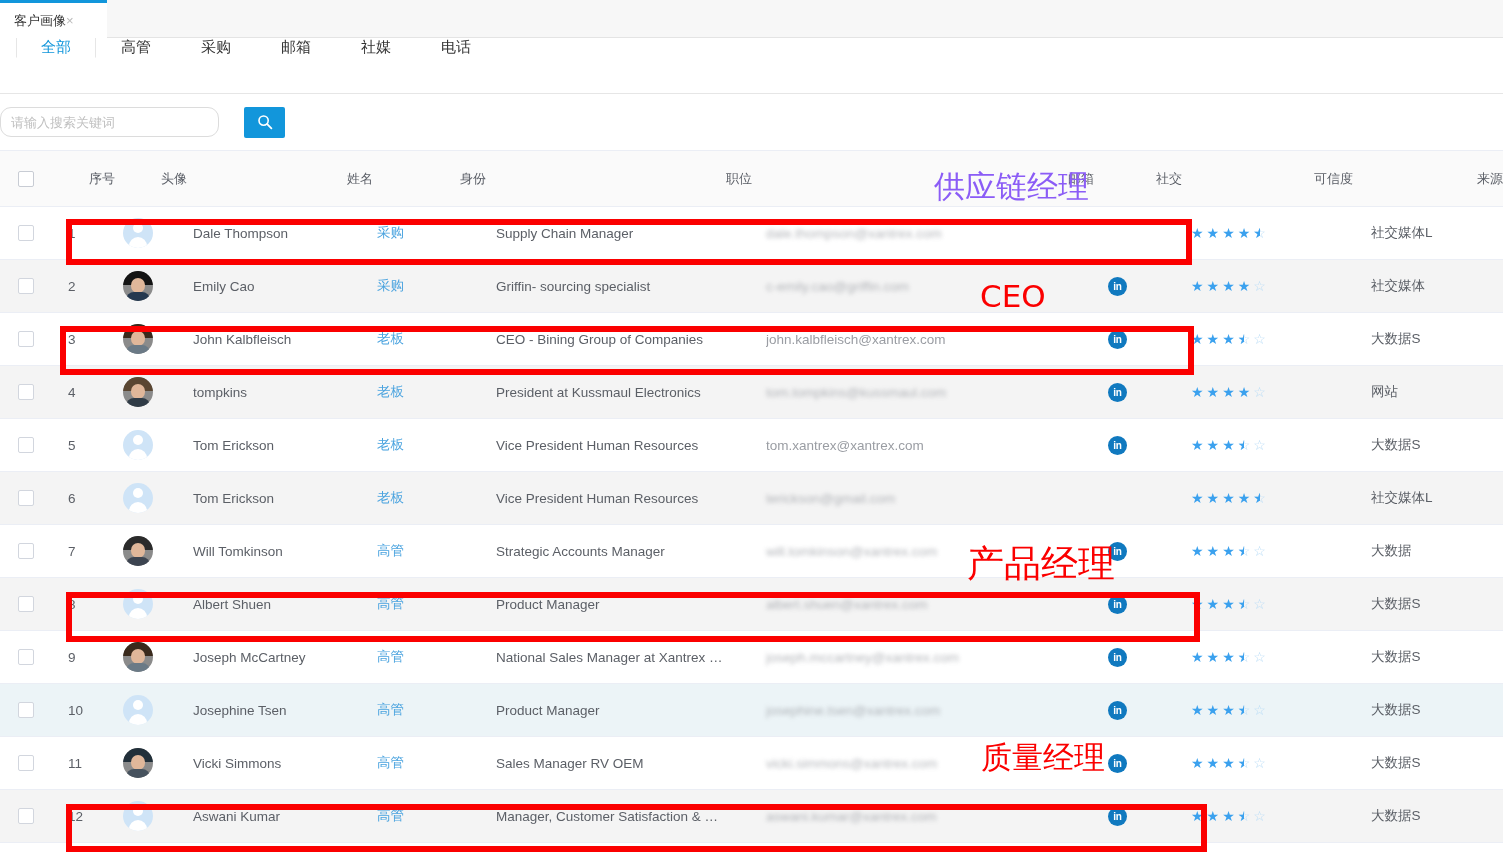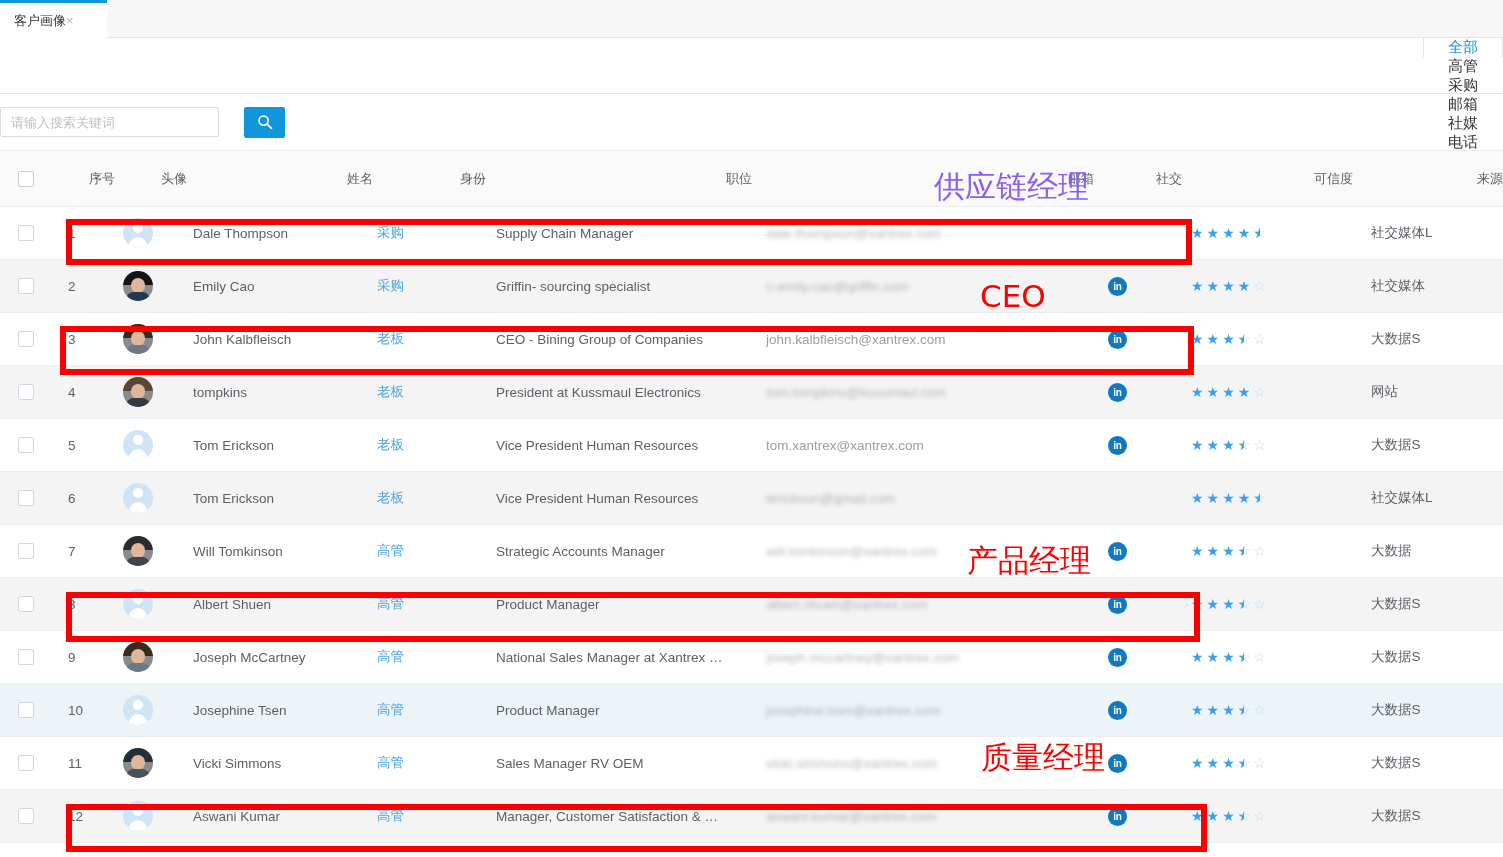--- a/index.html
+++ b/index.html
@@ -33,23 +33,22 @@
     color:#b9b9b9; font-size:13px; line-height:1;
   }
 
   
   #navtabs{
     position:relative;
     height:56px;
     background:#fff;
     border-bottom:1px solid #e6e6e6;
     display:flex;
-    align-items:flex-end;
+    align-items:flex-start;
     padding-left:16px;
-    flex-direction:column;
   }
   .ntab{
     display:flex; align-items:center; justify-content:center;
     width:80px;
     font-size:15px;
     color:#333;
     cursor:pointer;
     position:relative;
   }
   .ntab.active{
@@ -69,21 +68,21 @@
     background:#fff;
   }
   #search-input{
     width:219px; height:30px;
     border:1px solid #dcdcdc;
     font-size:13px;
     color:#444;
     padding:0 10px;
     outline:none;
     font-family:inherit;
-    border-radius:2px;
+    border-radius:11px;
   }
   #search-input::placeholder{ color:#c0c0c0; }
   #search-btn{
     margin-left:25px;
     width:41px; height:31px;
     background:#1296db;
     border:none;
     border-radius:2px;
     color:#fff;
     display:flex; align-items:center; justify-content:center;
@@ -705,16 +704,16 @@
       </tbody>
   </table>
 
   <div id="anno-layer">
       <div class="anno-box" style="left: 66px; top: 69px; width: 1126px; height: 46px; border-color: rgb(251, 0, 0);"></div>
       <div class="anno-box" style="left: 60px; top: 176px; width: 1134px; height: 49px; border-color: rgb(251, 0, 0);"></div>
       <div class="anno-box" style="left: 66px; top: 442px; width: 1134px; height: 50px; border-color: rgb(251, 0, 0);"></div>
       <div class="anno-box" style="left: 66px; top: 654px; width: 1141px; height: 48px; border-color: rgb(251, 0, 0);"></div>
       <div class="anno-text" style="left: 934px; top: 21px; font-size: 31px; color: #8b5cf6;">供应链经理</div>
       <div class="anno-text" style="left: 980px; top: 131px; font-size: 31px; color: rgb(251, 0, 0);">CEO</div>
-      <div class="anno-text" style="left: 967px; top: 395px; font-size: 31px; color: rgb(251, 0, 0);">产品经理</div>
+      <div class="anno-text" style="left: 967px; top: 395px; font-size: 37px; color: rgb(251, 0, 0);">产品经理</div>
       <div class="anno-text" style="left: 981px; top: 592px; font-size: 31px; color: rgb(251, 0, 0);">质量经理</div>
     </div>
 </div>
 
 </body></html>

